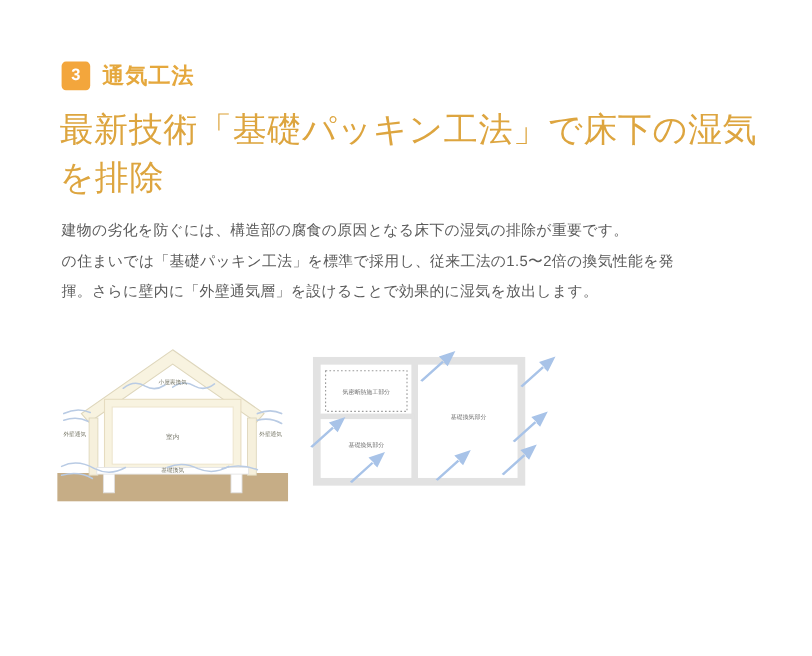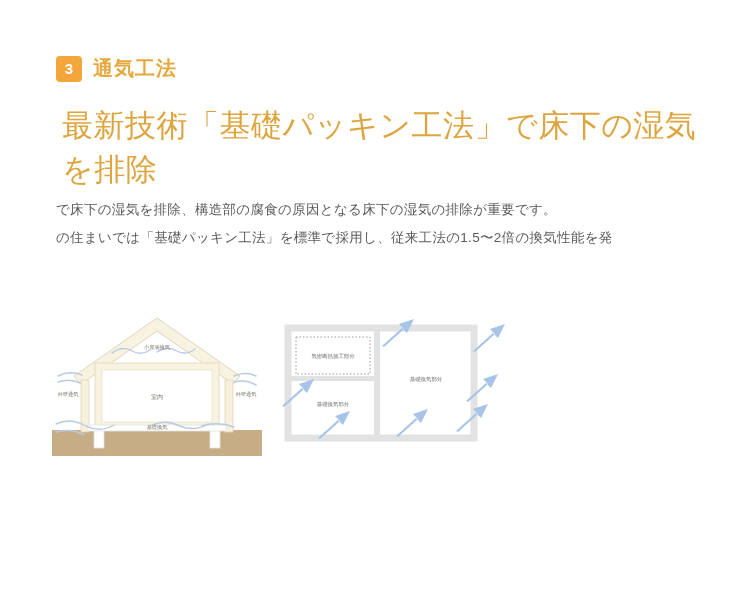--- a/index.html
+++ b/index.html
@@ -31,21 +31,21 @@
   }
 
   
   .headline{
     position:absolute;left:54px;top:96px;width:650px;
     color:#dda53f;
     font-size:31px;
     line-height:1.42;
     letter-spacing:0.5px;
     font-weight:normal;
-    margin:8px;
+    margin:0;
   }
 
   
   .body-copy{
     position:absolute;left:56px;top:196px;width:620px;
     color:#5b5b5b;
     font-size:13.5px;
     line-height:2.05;
     letter-spacing:0.3px;
   }
@@ -70,22 +70,23 @@
 <div class="page">
 
   <div class="eyebrow">
     <div class="badge">3</div>
     <div class="eyebrow-text">通気工法</div>
   </div>
 
   <h1 class="headline">最新技術「基礎パッキン工法」で床下の湿気を排除</h1>
 
   <div class="body-copy">
-    <p>で床下の湿気を排除、構造部の腐食の原因となる床下の湿気の排除が重要です。</p>
+    <p>建物の劣化を防ぐには、構造部の腐食の原因となる床下の湿気の排除が重要です。</p>
     <p>の住まいでは「基礎パッキン工法」を標準で採用し、従来工法の1.5〜2倍の換気性能を発</p>
+    <p>揮。さらに壁内に「外壁通気層」を設けることで効果的に湿気を放出します。</p>
   </div>
 
   <div class="figures">
 
     <div class="fig fig-house">
       <svg width="210" height="150" viewBox="0 0 210 150">
 
         <rect x="0" y="124" width="210" height="26" fill="#c6ad86"></rect>
 
         <path d="M105 12 L188 70 L181 78 L105 25 L29 78 L22 70 Z" fill="#f8f3e0" stroke="#ded6bb" stroke-width="1"></path>

